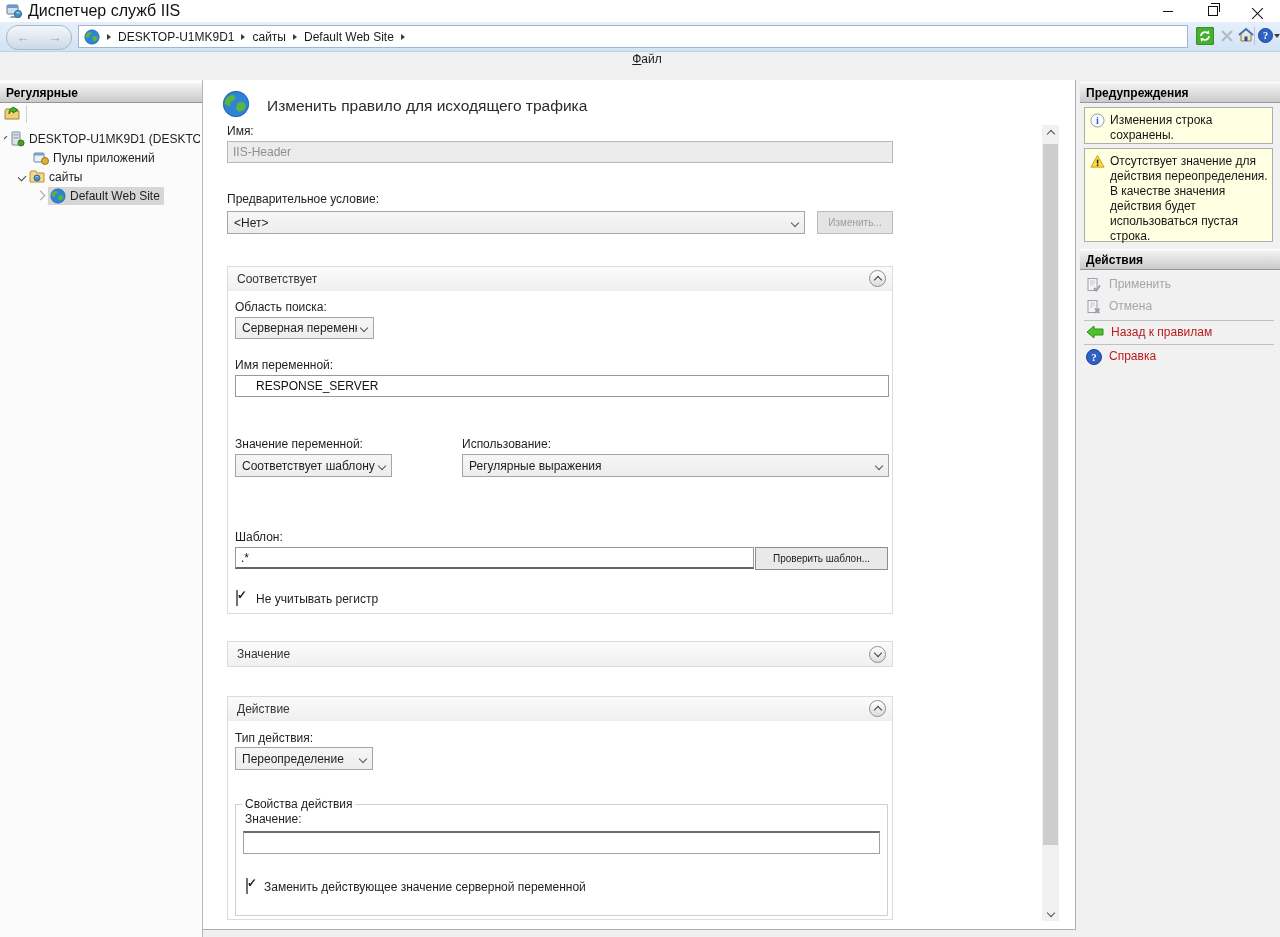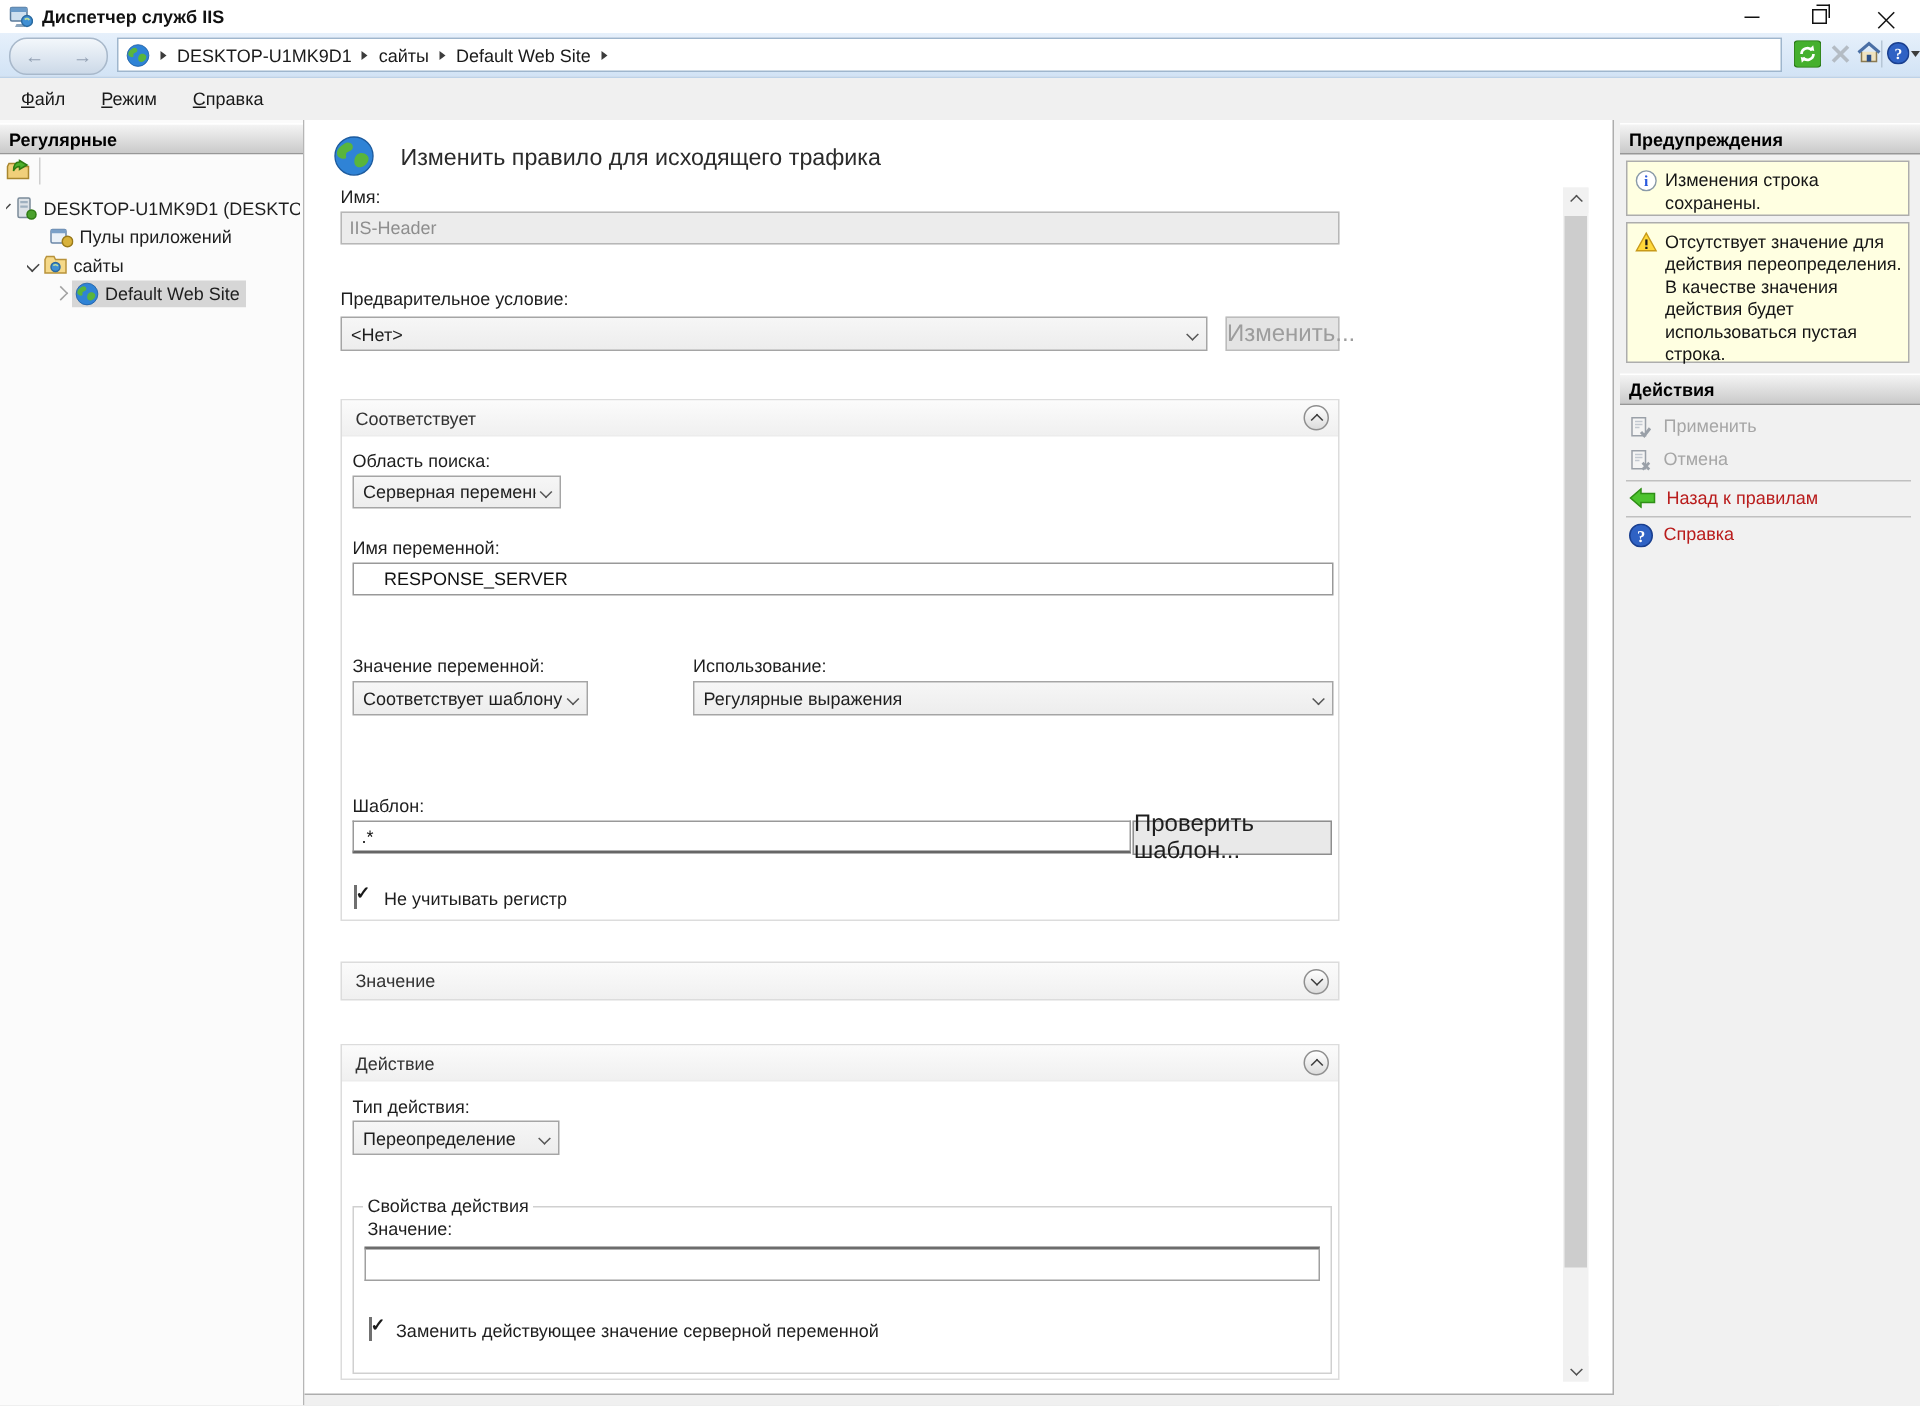--- a/index.html
+++ b/index.html
@@ -2,21 +2,21 @@
 <html><head>
 <meta charset="utf-8">
 <style>
   html,body{margin:0;padding:0;background:#e8e8e8;}
   .window{position:relative;width:1280px;height:937px;background:#f0f0f0;
     font-family:"Liberation Sans",sans-serif;font-size:12px;color:#1e1e1e;overflow:hidden;}
   .abs{position:absolute;}
 
   
   .titlebar{left:0;top:0;width:1280px;height:22px;background:#ffffff;display:flex;align-items:center;}
-  .title-text{margin-left:6px;font-size:12px;color:#111;font-weight:bold;}
+  .title-text{margin-left:6px;font-size:16px;color:#111;}
   .win-controls{position:absolute;right:0;top:0;height:22px;display:flex;}
   .win-btn{width:45px;height:22px;display:flex;align-items:center;justify-content:center;}
   .glyph-min{width:10px;height:1px;background:#111;}
   .glyph-restore{width:8px;height:8px;border:1px solid #111;position:relative;background:#fff;}
   .glyph-restore::before{content:"";position:absolute;left:2px;top:-4px;width:8px;height:8px;border:1px solid #111;border-bottom:none;border-left:none;}
   .glyph-close{position:relative;width:11px;height:11px;}
   .glyph-close::before,.glyph-close::after{content:"";position:absolute;left:5px;top:0;width:1px;height:15px;background:#111;}
   .glyph-close::before{transform:rotate(45deg);}
   .glyph-close::after{transform:rotate(-45deg);}
 
@@ -26,21 +26,21 @@
     background:linear-gradient(#f3f7fb,#ccd9e8);display:flex;align-items:center;justify-content:space-around;}
   .nav-arrow{color:#94a2b4;font-size:13px;font-weight:bold;line-height:1;}
   .breadcrumb{left:78px;top:25px;width:1110px;height:23px;background:#fff;border:1px solid #9fb6cd;box-sizing:border-box;
     display:flex;align-items:center;gap:7px;padding-left:5px;}
   .crumb-sep{width:0;height:0;border-left:4px solid #3c3c3c;border-top:3.5px solid transparent;border-bottom:3.5px solid transparent;}
   .crumb{font-size:12px;color:#1a1a1a;white-space:nowrap;}
   .tb-sep{left:1254px;top:27px;width:1px;height:18px;background:#b6c6d6;}
   .caret-down{width:0;height:0;border-top:4px solid #3c3c3c;border-left:3.5px solid transparent;border-right:3.5px solid transparent;}
 
   
-  .menubar{left:0;top:52px;width:1280px;height:28px;background:#f0f0f0;display:flex;align-items:center;gap:24px;padding-left:14px;box-sizing:border-box;}
+  .menubar{left:0;top:52px;width:1280px;height:28px;background:#f0f0f0;display:flex;align-items:center;gap:24px;padding-left:14px;box-sizing:border-box;flex-direction:column;}
   .menu-item{font-size:12px;color:#1a1a1a;}
   .menu-item::first-letter{text-decoration:underline;}
 
   
   .panel-header{height:21px;background:linear-gradient(#f4f4f4,#cacaca);border-top:1px solid #fff;border-bottom:1px solid #979797;
     box-sizing:border-box;display:flex;align-items:center;padding-left:6px;font-weight:bold;color:#000;}
 
   .leftpanel{left:0;top:80px;width:203px;height:857px;background:#fbfbfb;border-right:1px solid #b6b6b6;box-sizing:border-box;}
   .lp-toolbar{position:absolute;left:0;top:23px;width:100%;height:22px;background:#fbfbfb;display:flex;align-items:center;}
   .lp-tb-sep{width:1px;height:18px;background:#cfcfcf;margin-left:6px;}
@@ -55,21 +55,21 @@
   
   .main{left:203px;top:80px;width:873px;height:850px;background:#fff;border-right:1px solid #adadad;border-bottom:1px solid #adadad;box-sizing:border-box;}
   .bottomstrip{left:203px;top:930px;width:877px;height:7px;background:#f0f0f0;}
   .page-title{font-size:15.5px;color:#2b2b2b;}
   .lbl{font-size:12px;color:#1e1e1e;white-space:nowrap;}
   .txt{box-sizing:border-box;border:1px solid #999;background:#fff;font-family:"Liberation Sans",sans-serif;font-size:12px;color:#111;padding:0 5px;}
   .txt:disabled,.txt.disabled{background:#ececec;border-color:#b7b7b7;color:#8e8e8e;}
   .combo{box-sizing:border-box;background:linear-gradient(#f6f6f6,#ededed);border:1px solid #a5a5a5;display:flex;align-items:center;justify-content:space-between;padding:0 6px 0 6px;}
   .combo .val{overflow:hidden;white-space:nowrap;}
   .combo .cv{width:5px;height:5px;border-width:1.3px;border-color:#555;margin-left:4px;flex:none;}
-  .btn{box-sizing:border-box;background:#e9e9e9;border:1px solid #8e8e8e;display:flex;align-items:center;justify-content:flex-start;font-size:16px;color:#1e1e1e;}
+  .btn{box-sizing:border-box;background:#e9e9e9;border:1px solid #8e8e8e;display:flex;align-items:center;justify-content:center;font-size:10px;color:#1e1e1e;}
   .btn.disabled{background:#e4e4e4;border-color:#bcbcbc;color:#9d9d9d;}
   .section{box-sizing:border-box;border:1px solid #dcdcdc;background:#fff;}
   .sec-head{height:24px;background:linear-gradient(#fbfbfb,#f0f0f0);display:flex;align-items:center;padding:0 6px 0 9px;color:#333;border-bottom:1px solid #ececec;box-sizing:border-box;}
   .collapse-btn{margin-left:auto;width:17px;height:17px;border:1px solid #8f8f8f;border-radius:50%;background:linear-gradient(#fff,#dcdcdc);
     display:flex;align-items:center;justify-content:center;box-sizing:border-box;}
   .collapse-btn .cv{width:5px;height:5px;border-width:1.4px;border-color:#3c3c3c;}
   .collapse-btn .cv-d{margin-top:-2px;}
   .collapse-btn .cv-u{margin-top:2px;}
   .checkbox{width:13px;height:13px;border:1px solid #707070;background:#fff;position:relative;box-sizing:border-box;flex:none;}
   .checkbox::after{content:"✓";position:absolute;left:0px;top:-3px;font-size:12px;font-weight:bold;color:#1a1a1a;}

